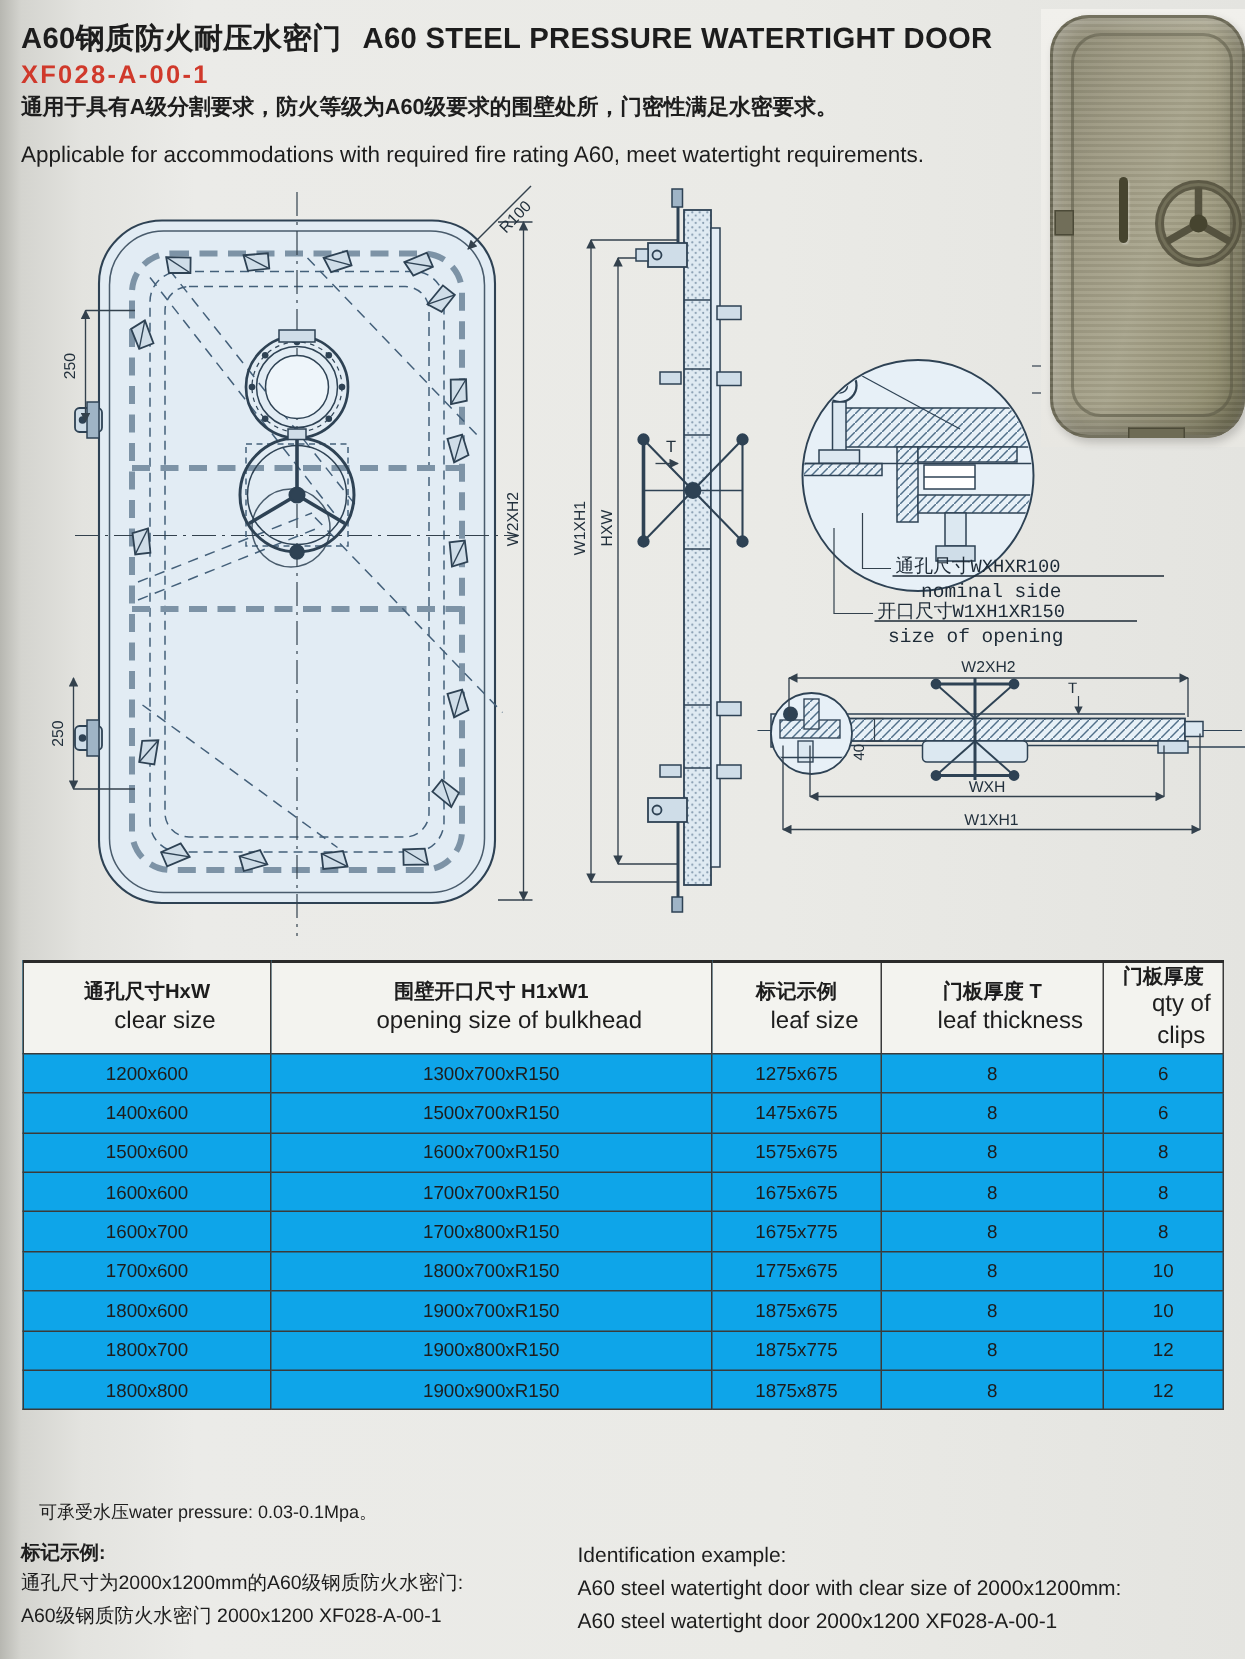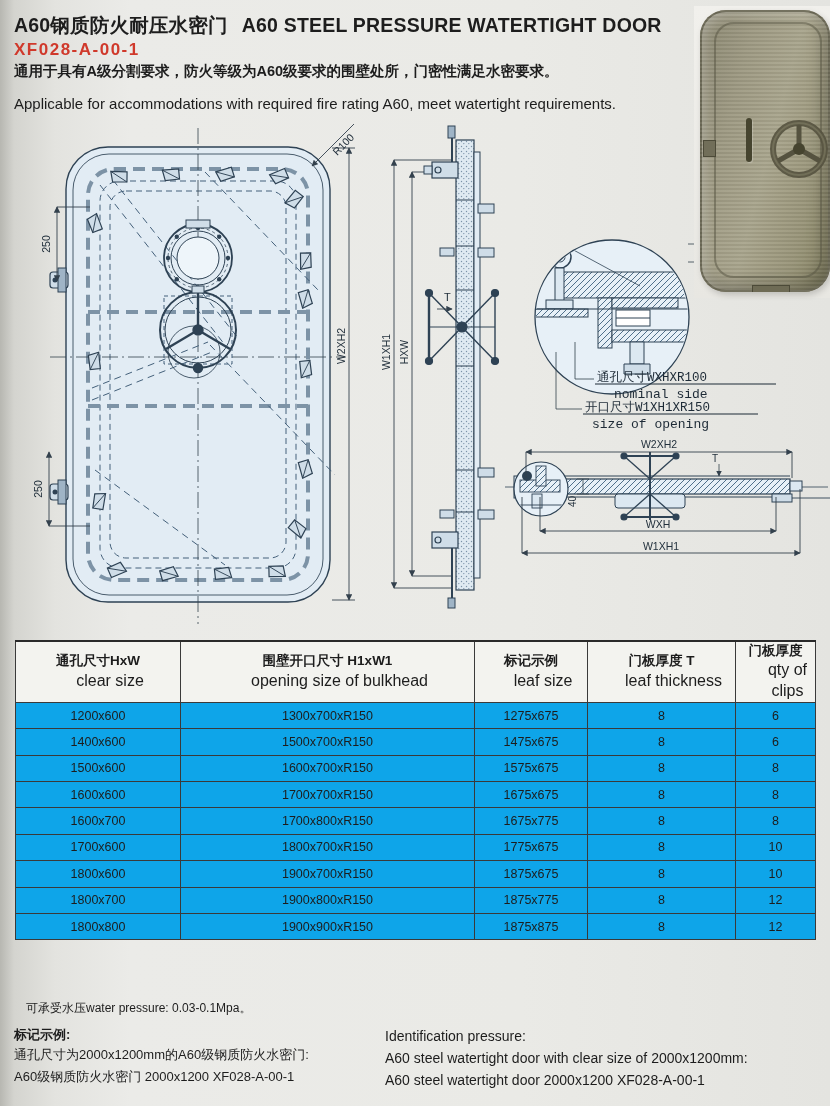--- a/index.html
+++ b/index.html
@@ -455,15 +455,15 @@
         <td>8</td>
         <td>12</td>
       </tr>
     </tbody>
 </table>
 
 <div class="abs pressure-note">可承受水压water pressure: 0.03-0.1Mpa。</div>
 <div class="abs example-label-zh">标记示例:</div>
 <div class="abs example-zh1">通孔尺寸为2000x1200mm的A60级钢质防火水密门:</div>
 <div class="abs example-zh2">A60级钢质防火水密门 2000x1200  XF028-A-00-1</div>
-<div class="abs example-label-en">Identification pressure:</div>
+<div class="abs example-label-en">Identification example:</div>
 <div class="abs example-en1">A60 steel watertight door with clear size of 2000x1200mm:</div>
 <div class="abs example-en2">A60 steel watertight door 2000x1200  XF028-A-00-1</div>
 
 </body></html>

